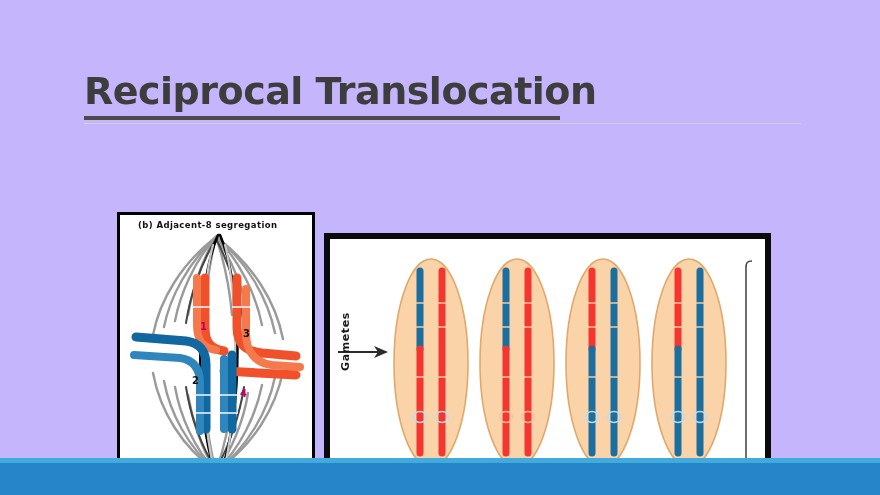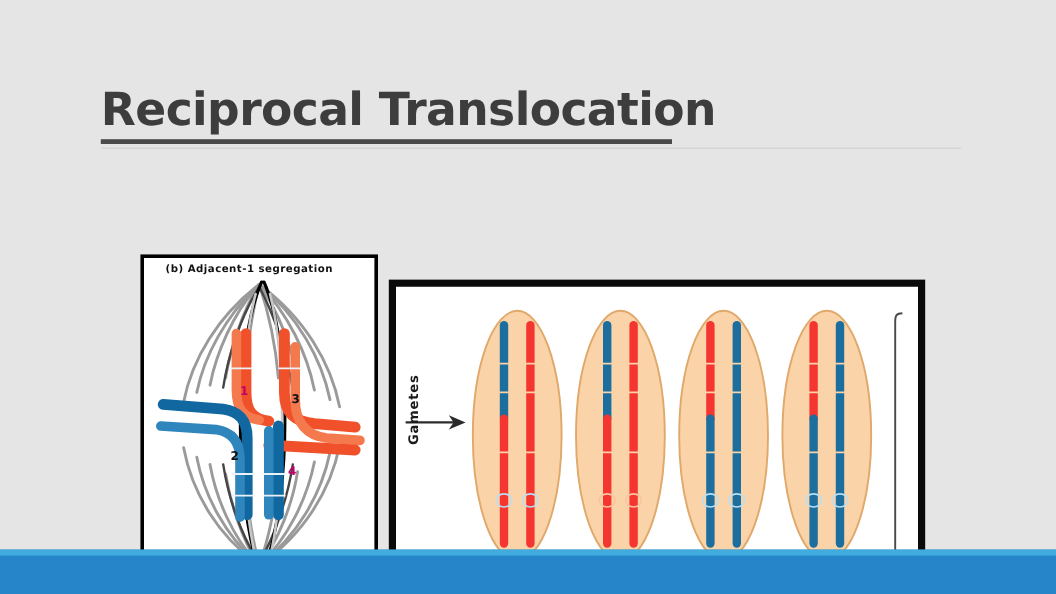--- a/index.html
+++ b/index.html
@@ -1,21 +1,21 @@
 <!DOCTYPE html>
 <html><head>
 <meta charset="utf-8">
 <style>
   html,body{margin:0;padding:0;}
   body{
     width:880px;height:495px;overflow:hidden;background:#ffffff;
     font-family:"DejaVu Sans","Liberation Sans",sans-serif;
     position:relative;
   }
-  #slide{position:absolute;left:0;top:0;width:880px;height:495px;background:#e5e5e5;overflow:hidden;}
+  #slide{position:absolute;left:0;top:0;width:880px;height:495px;background:#c4b5fd;overflow:hidden;}
 
   
   #title-wrap{position:absolute;left:84px;top:72px;width:720px;}
   #slide-title{
     font-size:38px;font-weight:bold;color:#3d3d3d;letter-spacing:-0.5px;
     line-height:1.05;white-space:nowrap;font-family:"DejaVu Sans","Liberation Sans",sans-serif;
   }
   #title-rule-dark{
     position:absolute;left:0px;top:44px;width:476px;height:4px;background:#4a4a4a;
   }
@@ -75,21 +75,21 @@
 <div id="slide">
 
   <div id="title-wrap">
     <div id="slide-title">Reciprocal Translocation</div>
     <div id="title-rule-dark"></div>
     <div id="title-rule-light"></div>
   </div>
 
 
   <div id="left-panel">
-    <div id="left-caption">(b)  Adjacent-1 segregation</div>
+    <div id="left-caption">(b)  Adjacent-8 segregation</div>
 
     <svg id="left-svg" viewBox="0 0 192 277">
       <g fill="none" stroke="#9a9a9a" stroke-width="2.4" stroke-linecap="round">
         <path d="M96 22 C 62 48, 40 84, 33 120"></path>
         <path d="M96 22 C 68 48, 50 82, 44 112"></path>
         <path d="M96 22 C 74 46, 60 80, 55 106"></path>
         <path d="M96 22 C 82 44, 72 76, 68 100"></path>
         <path d="M96 22 C 90 46, 86 76, 84 98"></path>
         <path d="M96 22 C 104 46, 110 76, 112 100"></path>
         <path d="M96 22 C 112 44, 124 76, 128 102"></path>

